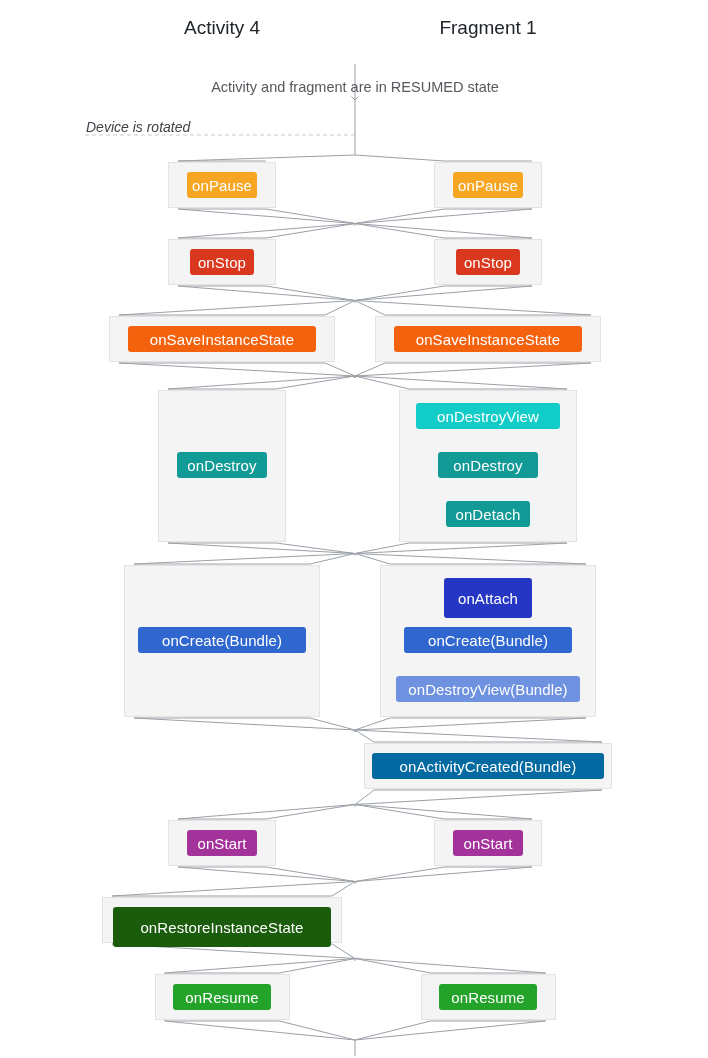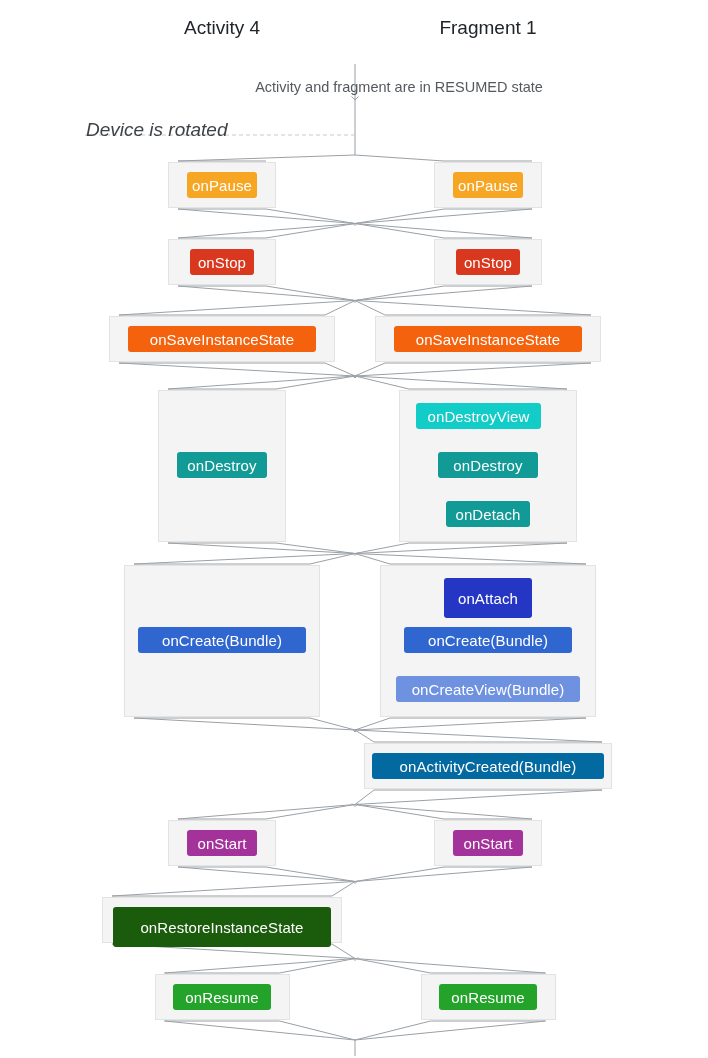--- a/index.html
+++ b/index.html
@@ -31,21 +31,21 @@
   }
   .note-resumed {
     position: absolute;
     font-size: 14.5px;
     color: #55595e;
     white-space: nowrap;
     transform: translateX(-50%);
   }
   .note-rotated {
     position: absolute;
-    font-size: 19px;
+    font-size: 14px;
     font-style: italic;
     color: #3d4348;
     white-space: nowrap;
   }
   .panel {
     position: absolute;
     background: #f4f4f4;
     border: 1px solid #e3e3e3;
     box-sizing: border-box;
   }
@@ -181,46 +181,46 @@
       <line x1="430.5" y1="1021" x2="545.5" y2="1021" stroke="#9aa0a6" stroke-width="1"></line>
       <line x1="430.5" y1="1021" x2="355" y2="1040" stroke="#9aa0a6" stroke-width="1"></line>
       <line x1="545.5" y1="1021" x2="355" y2="1040" stroke="#9aa0a6" stroke-width="1"></line>
       <line x1="355" y1="1040" x2="355" y2="1056" stroke="#9aa0a6" stroke-width="1"></line>
     </g>
 </svg>
 
 <div id="labels">
     <div class="col-title" style="left: 222px; top: 17px;">Activity 4</div>
     <div class="col-title" style="left: 488px; top: 17px;">Fragment 1</div>
-    <div class="note-resumed" style="left: 355px; top: 79px; margin-left: 44px;">Activity and fragment are in RESUMED state</div>
+    <div class="note-resumed" style="left: 355px; top: 79px;">Activity and fragment are in RESUMED state</div>
     <div class="note-rotated" style="left: 86px; top: 119px;">Device is rotated</div>
     <div class="panel" style="left: 168px; top: 162px; width: 108px; height: 46px;"></div>
     <div class="chip" style="left: 187px; top: 172px; width: 70px; height: 26px; background: rgb(246, 166, 35);">onPause</div>
     <div class="panel" style="left: 434px; top: 162px; width: 108px; height: 46px;"></div>
     <div class="chip" style="left: 453px; top: 172px; width: 70px; height: 26px; background: rgb(246, 166, 35);">onPause</div>
     <div class="panel" style="left: 168px; top: 239px; width: 108px; height: 46px;"></div>
     <div class="chip" style="left: 190px; top: 249px; width: 64px; height: 26px; background: rgb(217, 56, 30);">onStop</div>
     <div class="panel" style="left: 434px; top: 239px; width: 108px; height: 46px;"></div>
     <div class="chip" style="left: 456px; top: 249px; width: 64px; height: 26px; background: rgb(217, 56, 30);">onStop</div>
     <div class="panel" style="left: 109px; top: 316px; width: 226px; height: 46px;"></div>
     <div class="chip" style="left: 128px; top: 326px; width: 188px; height: 26px; background: rgb(244, 98, 13);">onSaveInstanceState</div>
     <div class="panel" style="left: 375px; top: 316px; width: 226px; height: 46px;"></div>
     <div class="chip" style="left: 394px; top: 326px; width: 188px; height: 26px; background: rgb(244, 98, 13);">onSaveInstanceState</div>
     <div class="panel" style="left: 158px; top: 390px; width: 128px; height: 152px;"></div>
     <div class="chip" style="left: 177px; top: 452px; width: 90px; height: 26px; background: rgb(17, 154, 150);">onDestroy</div>
     <div class="panel" style="left: 399px; top: 390px; width: 178px; height: 152px;"></div>
-    <div class="chip" style="left: 416px; top: 403px; width: 125px; height: 26px; background: rgb(18, 204, 200);">onDestroyView</div>
+    <div class="chip" style="left: 416px; top: 403px; width: 144px; height: 26px; background: rgb(18, 204, 200);">onDestroyView</div>
     <div class="chip" style="left: 438px; top: 452px; width: 100px; height: 26px; background: rgb(17, 154, 150);">onDestroy</div>
     <div class="chip" style="left: 446px; top: 501px; width: 84px; height: 26px; background: rgb(17, 154, 150);">onDetach</div>
     <div class="panel" style="left: 124px; top: 565px; width: 196px; height: 152px;"></div>
     <div class="chip" style="left: 138px; top: 627px; width: 168px; height: 26px; background: rgb(48, 102, 208);">onCreate(Bundle)</div>
     <div class="panel" style="left: 380px; top: 565px; width: 216px; height: 152px;"></div>
     <div class="chip" style="left: 444px; top: 578px; width: 88px; height: 40px; background: rgb(37, 53, 196);">onAttach</div>
     <div class="chip" style="left: 404px; top: 627px; width: 168px; height: 26px; background: rgb(48, 102, 208);">onCreate(Bundle)</div>
-    <div class="chip" style="left: 396px; top: 676px; width: 184px; height: 26px; background: rgb(111, 146, 224);">onCreateView(Bundle)</div>
+    <div class="chip" style="left: 396px; top: 676px; width: 184px; height: 26px; background: rgb(111, 146, 224);">onDestroyView(Bundle)</div>
     <div class="panel" style="left: 364px; top: 743px; width: 248px; height: 46px;"></div>
     <div class="chip" style="left: 372px; top: 753px; width: 232px; height: 26px; background: #0369a1;">onActivityCreated(Bundle)</div>
     <div class="panel" style="left: 168px; top: 820px; width: 108px; height: 46px;"></div>
     <div class="chip" style="left: 187px; top: 830px; width: 70px; height: 26px; background: rgb(164, 50, 155);">onStart</div>
     <div class="panel" style="left: 434px; top: 820px; width: 108px; height: 46px;"></div>
     <div class="chip" style="left: 453px; top: 830px; width: 70px; height: 26px; background: rgb(164, 50, 155);">onStart</div>
     <div class="panel" style="left: 102px; top: 897px; width: 240px; height: 46px;"></div>
     <div class="chip" style="left: 113px; top: 907px; width: 218px; height: 40px; background: rgb(26, 92, 12);">onRestoreInstanceState</div>
     <div class="panel" style="left: 154.5px; top: 974px; width: 135px; height: 46px;"></div>
     <div class="chip" style="left: 173px; top: 984px; width: 98px; height: 26px; background: rgb(35, 163, 41);">onResume</div>

